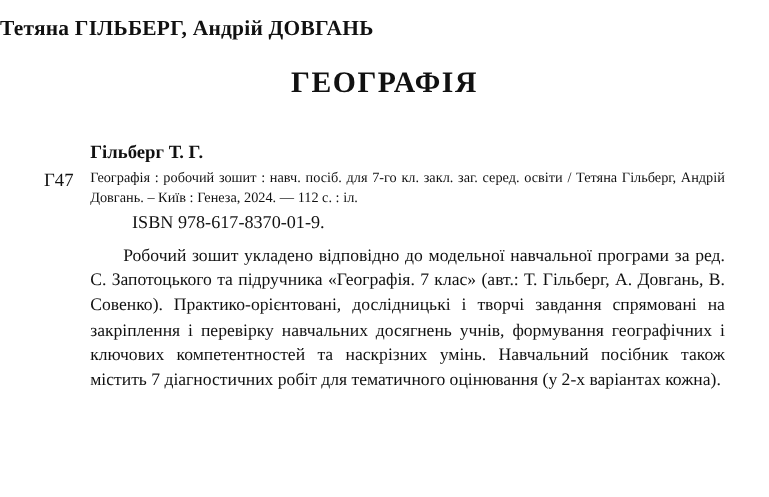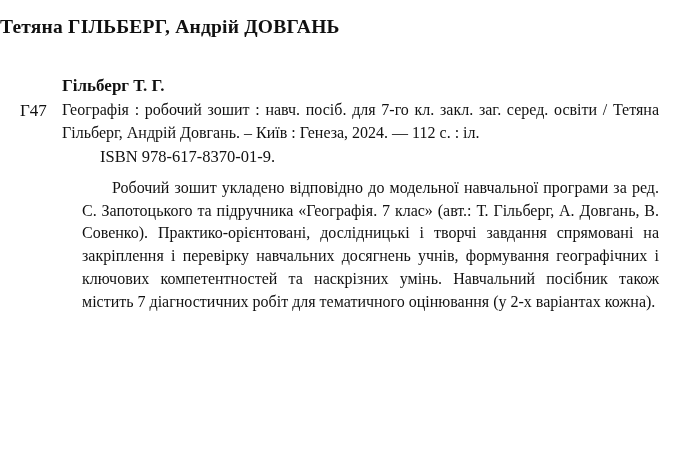--- a/index.html
+++ b/index.html
@@ -30,21 +30,21 @@
   }
   .title {
     text-align: center;
     font-size: 27px;
     font-weight: bold;
     letter-spacing: 1.4px;
     margin-top: 22px;
   }
   .cip-block {
     margin-top: 36px;
-    padding-left: 20px;
+    padding-left: 40px;
     padding-right: 40px;
     font-size: 16.5px;
     line-height: 1.38;
   }
   .cip-heading {
     font-weight: bold;
     font-size: 17px;
     padding-left: 42px;
     margin-bottom: 2px;
   }
@@ -55,21 +55,21 @@
     position: absolute;
     left: 0;
     top: 0;
     font-weight: normal;
     font-size: 17px;
   }
   .cip-text {
     margin-left: 42px;
     text-align: justify;
     text-justify: inter-word;
-    font-size: 16px;
+    font-size: 13px;
     line-height: 1.4;
   }
   .isbn {
     margin-left: 42px;
     margin-top: 2px;
     font-size: 16.5px;
   }
   .isbn-inner {
     display: inline-block;
     padding-left: 38px;
@@ -95,20 +95,21 @@
     font-weight: bold;
   }
 </style>
 </head>
 <body>
 
 <div class="page">
 
   <div class="authors">Тетяна ГІЛЬБЕРГ, Андрій ДОВГАНЬ</div>
 
+  <div class="title">ГЕОГРАФІЯ</div>
 
   <div class="cip-block">
     <div class="cip-heading">Гільберг Т. Г.</div>
     <div class="cip-body">
       <div class="class-mark">Г47</div>
       <div class="cip-text">Географія : робочий зошит : навч. посіб. для 7-го кл. закл. заг. серед. освіти / Тетяна Гільберг, Андрій Довгань. – Київ : Генеза, 2024. — 112 с. : іл.</div>
       <div class="isbn"><span class="isbn-inner">ISBN 978-617-8370-01-9.</span></div>
     </div>
   </div>
 

